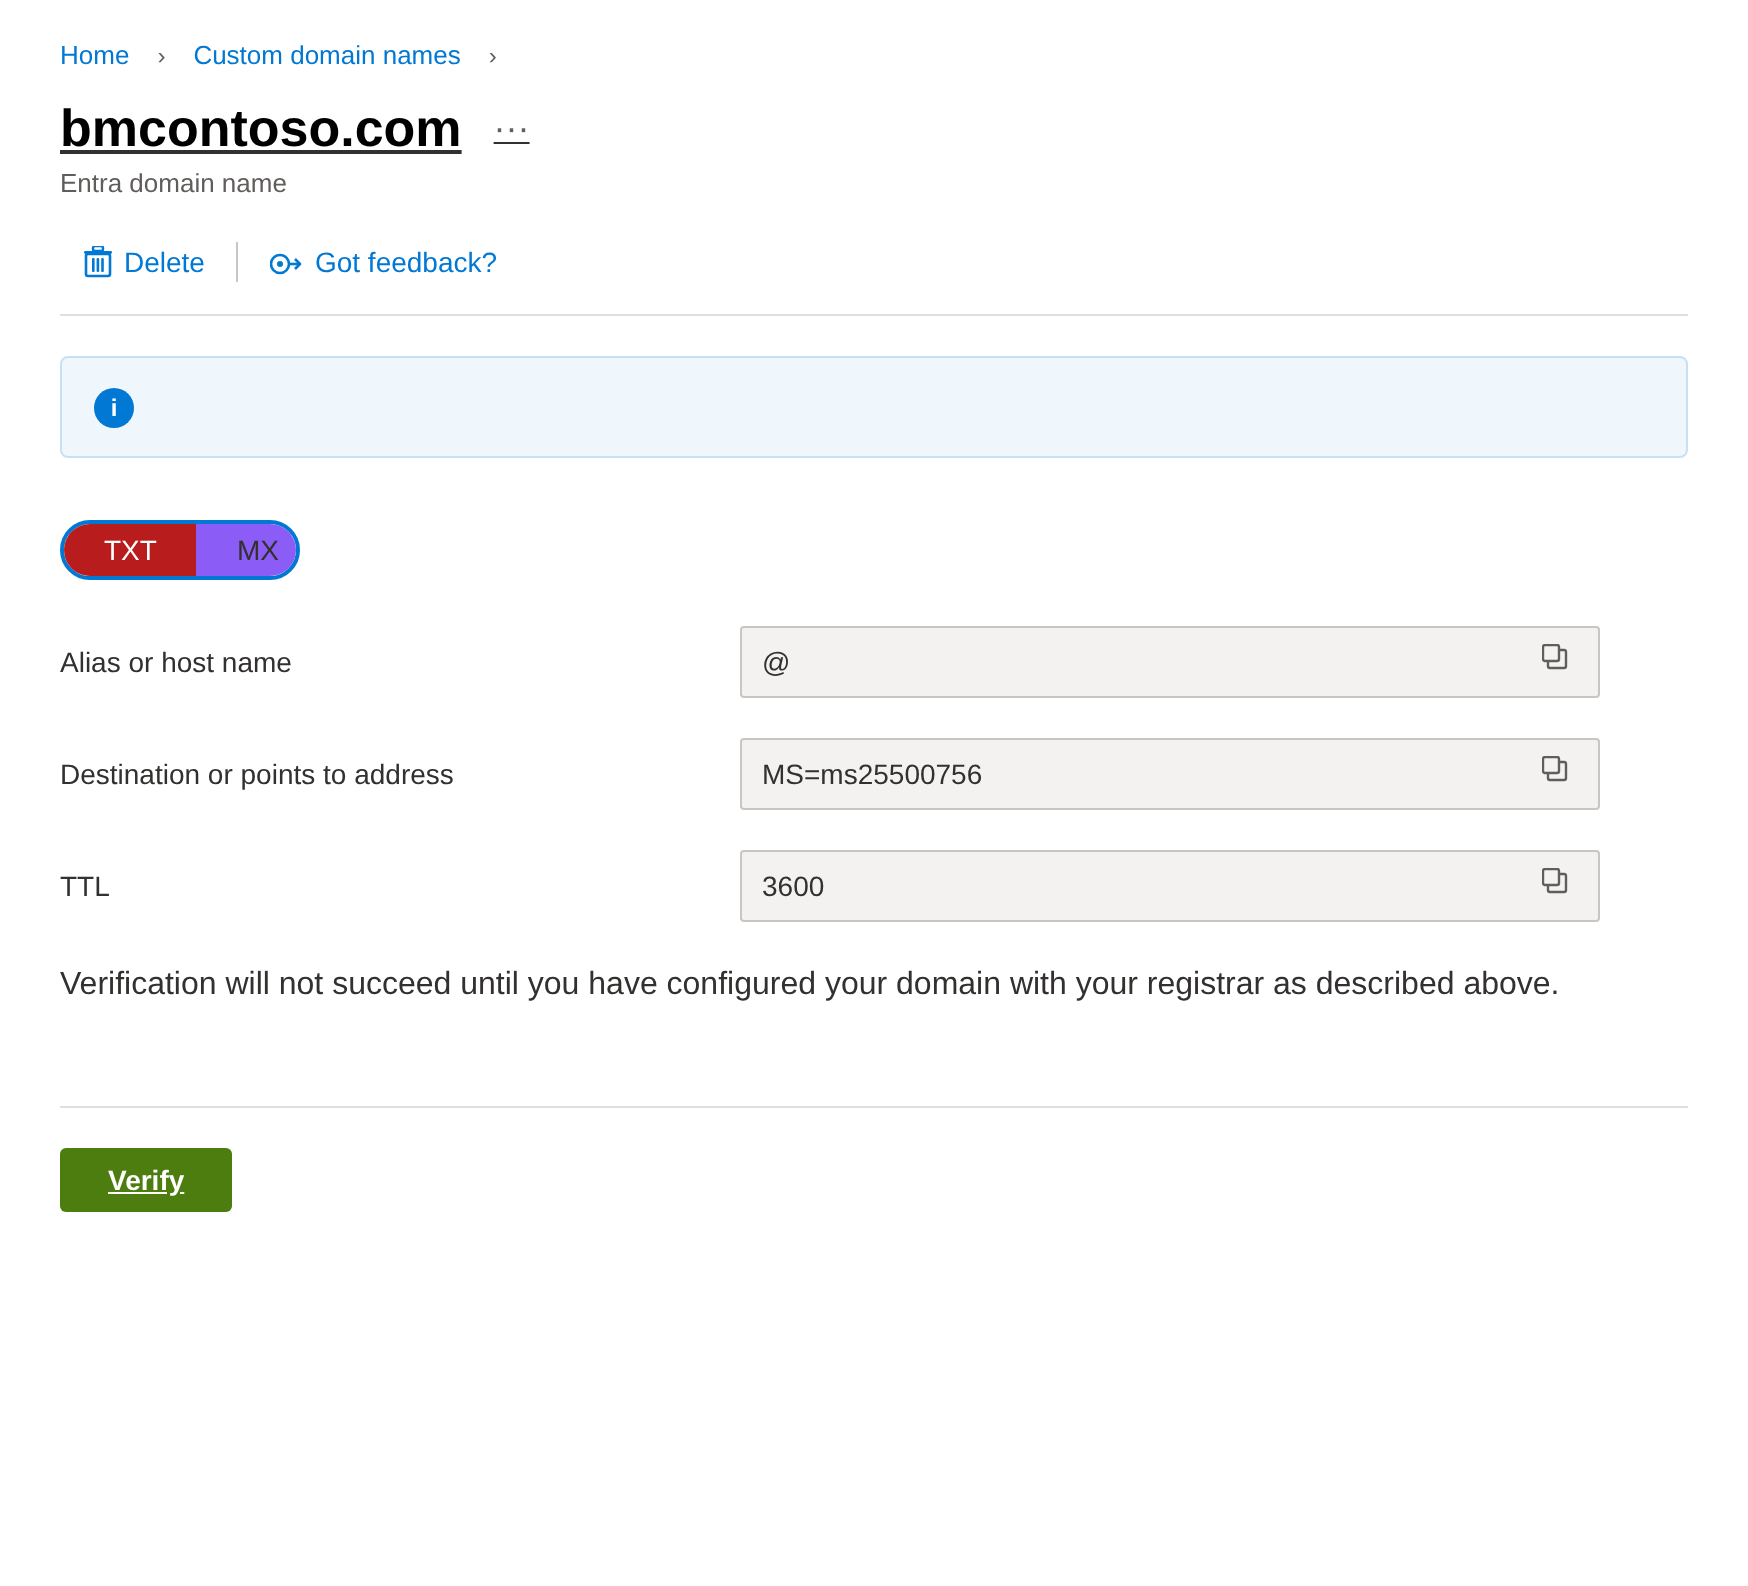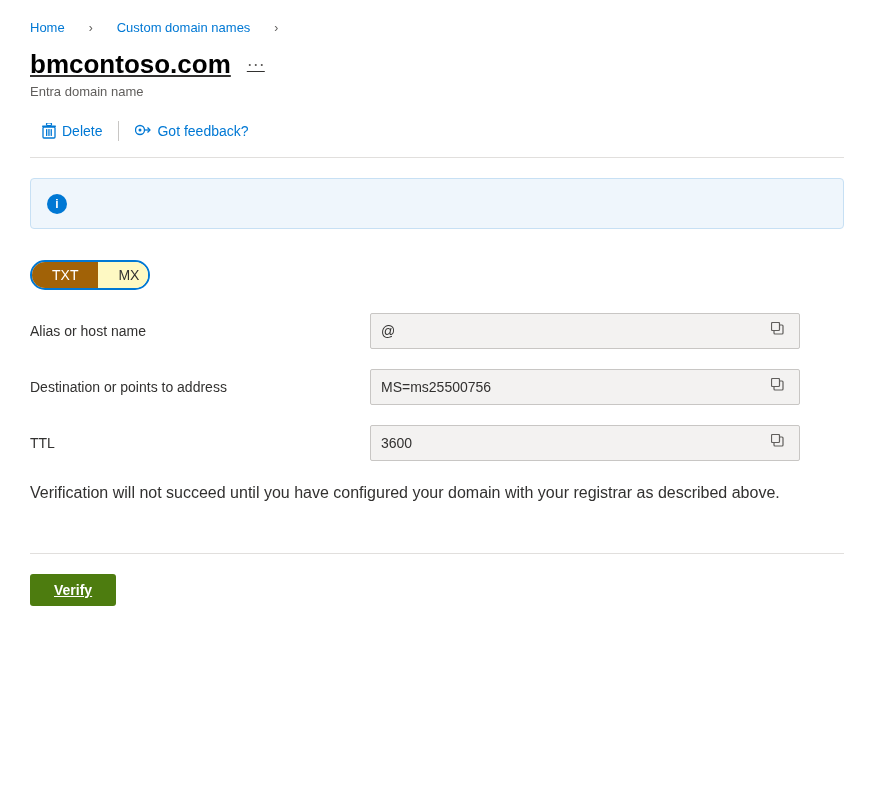--- a/index.html
+++ b/index.html
@@ -10,21 +10,21 @@
       background: #fff;
       padding: 20px 30px;
       width: 874px;
       min-height: 793px;
     }
 
     
     .breadcrumb {
       display: flex;
       align-items: center;
-      gap: 24px;
+      gap: 14px;
       font-size: 13px;
       color: #0078d4;
       margin-bottom: 14px;
     }
     .breadcrumb a {
       color: #0078d4;
       text-decoration: none;
       cursor: pointer;
     }
     .breadcrumb-separator {
@@ -64,21 +64,21 @@
     .toolbar {
       display: flex;
       align-items: center;
       gap: 0;
       margin-bottom: 20px;
       border-bottom: 1px solid #e1dfdd;
       padding-bottom: 12px;
     }
     .toolbar-btn {
       display: flex;
-      align-items: flex-start;
+      align-items: flex-end;
       gap: 6px;
       background: none;
       border: none;
       cursor: pointer;
       color: #0078d4;
       font-size: 14px;
       padding: 6px 12px;
       border-radius: 3px;
     }
     .toolbar-divider {
@@ -151,25 +151,25 @@
     }
     .toggle-option {
       padding: 5px 20px;
       font-size: 14px;
       font-weight: 500;
       cursor: pointer;
       border: none;
       transition: background 0.15s;
     }
     .toggle-option.active {
-      background: #a16207;
+      background: #b91c1c;
       color: #fff;
     }
     .toggle-option.inactive {
-      background: #fef9c3;
+      background: #8b5cf6;
       color: #323130;
     }
 
     
     .field-container {
       display: flex;
       align-items: center;
       border: 1px solid #c8c6c4;
       background: #f3f2f1;
       border-radius: 2px;

